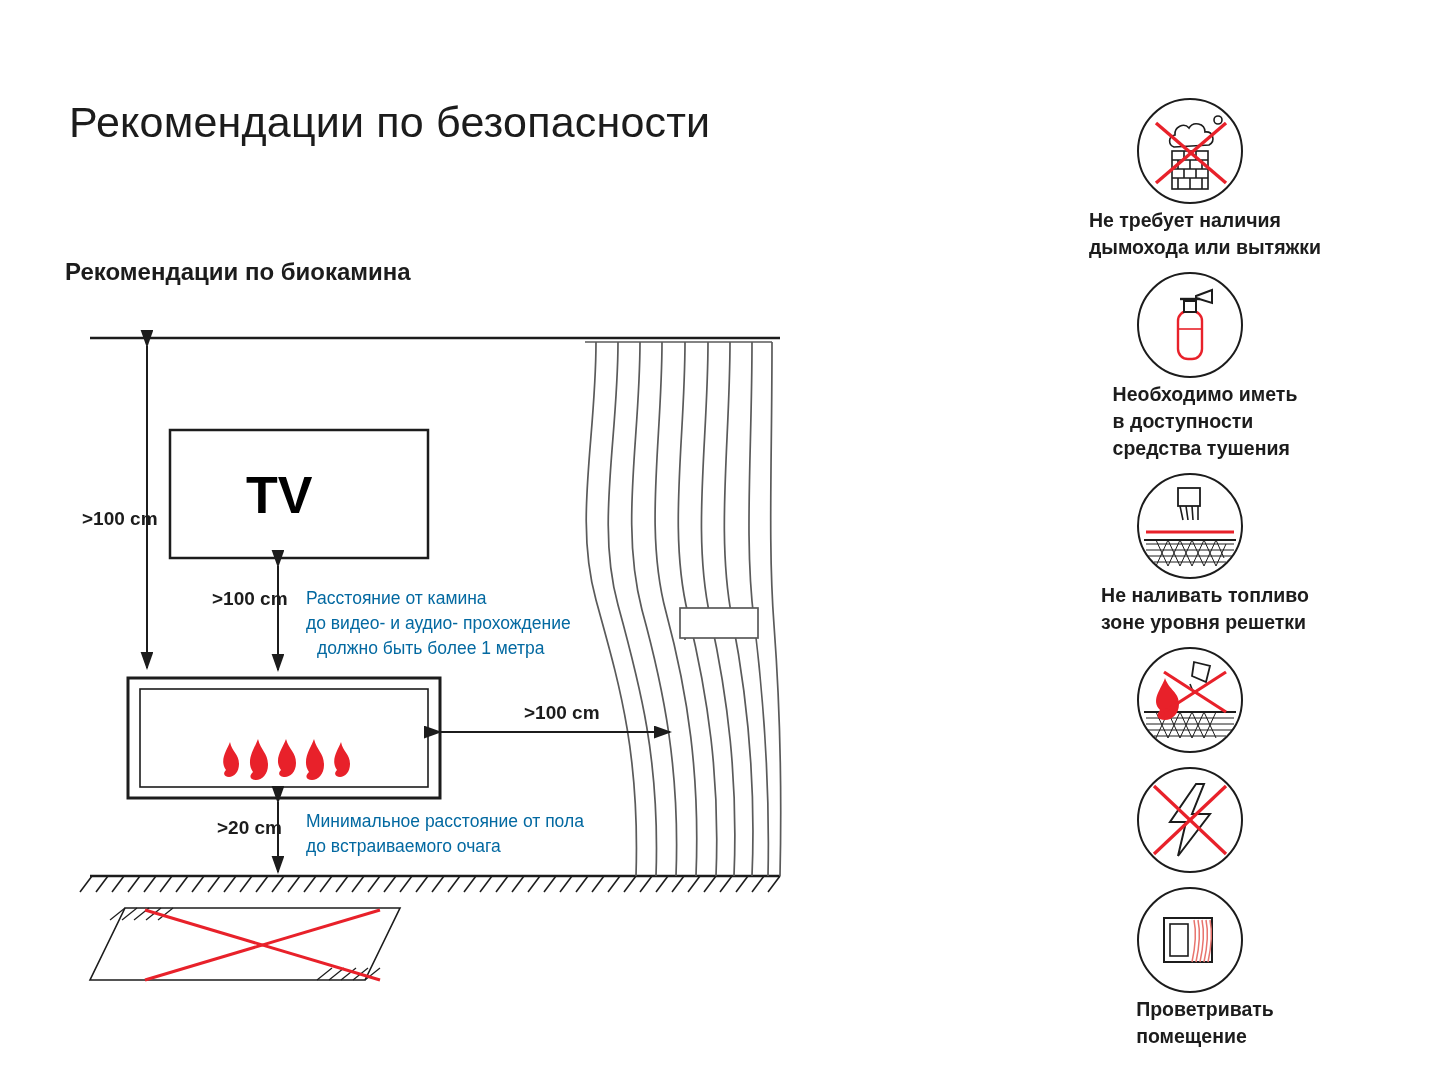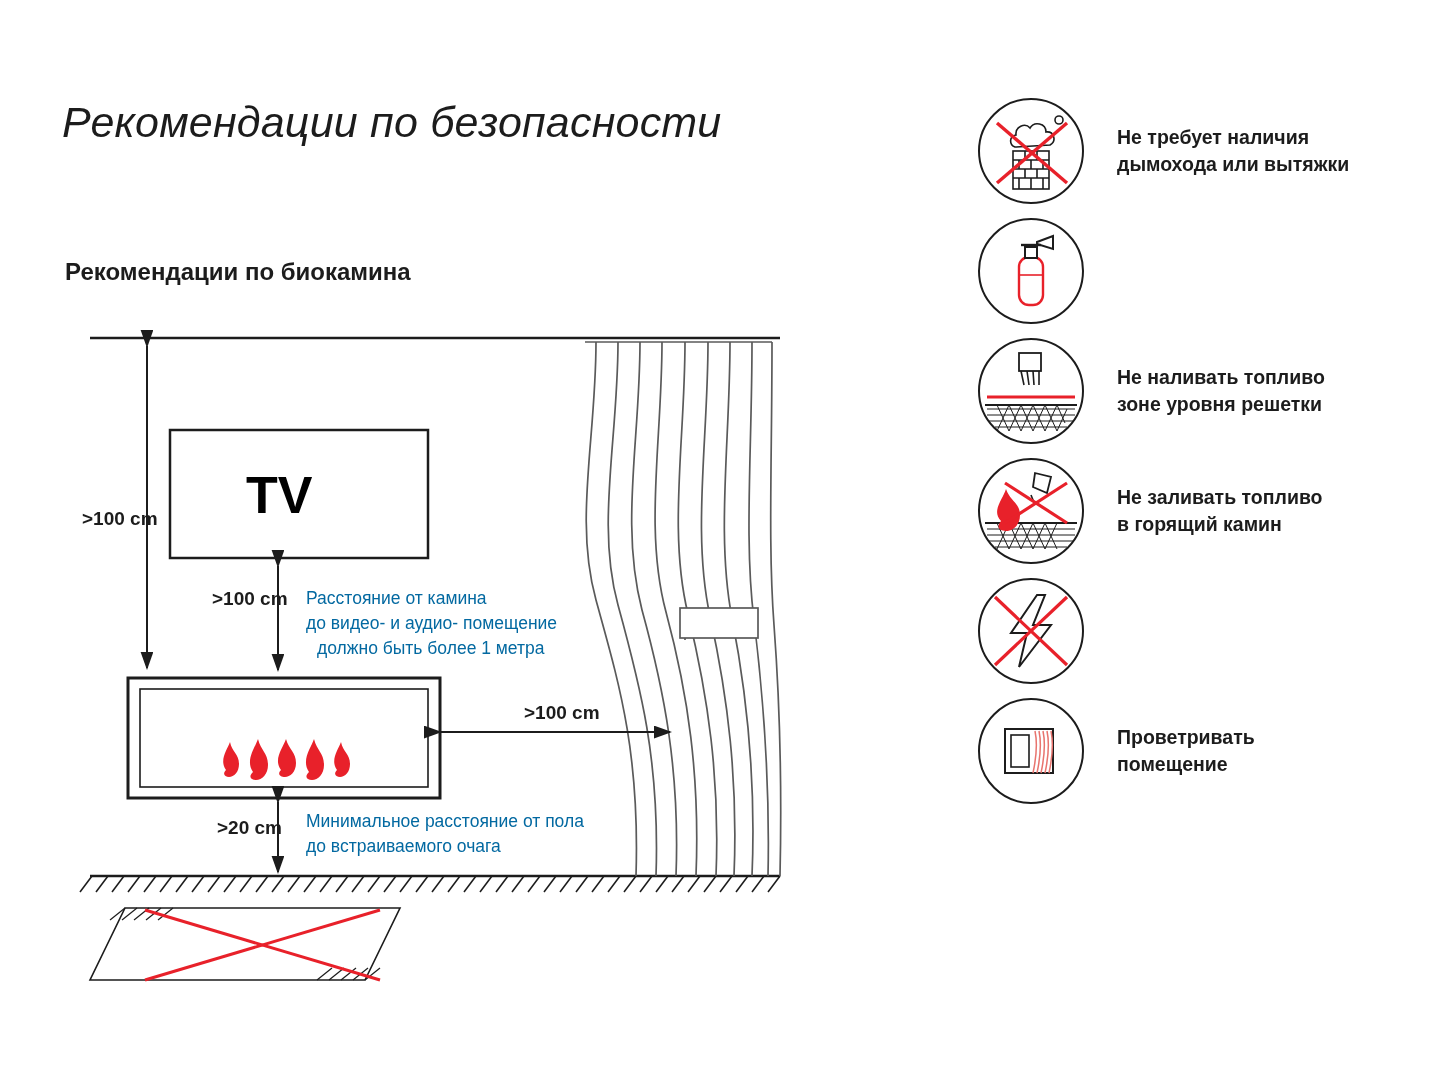--- a/index.html
+++ b/index.html
@@ -10,28 +10,27 @@
   body {
     width: 1440px;
     height: 1080px;
     position: relative;
     font-family: "Liberation Sans", sans-serif;
     color: #1a1a1a;
     overflow: hidden;
   }
   #page-title {
     position: absolute;
-    left: 62px;
+    left: 69px;
     top: 98px;
     font-size: 43px;
     font-weight: 400;
     letter-spacing: 0.2px;
     color: #1c1c1c;
     white-space: nowrap;
-    font-style: italic;
   }
   #section-title {
     position: absolute;
     left: 65px;
     top: 258px;
     font-size: 24px;
     font-weight: bold;
     color: #1c1c1c;
     white-space: nowrap;
   }
@@ -71,20 +70,21 @@
     position: absolute;
     left: 975px;
     top: 95px;
     width: 430px;
   }
   .safety-row {
     display: flex;
     align-items: center;
     margin-bottom: 8px;
     min-height: 110px;
+    flex-direction: column;
   }
   .safety-icon {
     flex: 0 0 112px;
     height: 112px;
     position: relative;
   }
   .safety-text {
     margin-left: 30px;
     font-size: 19.5px;
     font-weight: bold;
@@ -226,21 +226,21 @@
   </svg>
 
   <div class="tv-text" style="left:206px; top:145px;">TV</div>
 
   <div class="dim-label" style="left:18px; top:188px;">&gt;100 cm</div>
   <div class="dim-label" style="left:148px; top:268px;">&gt;100 cm</div>
   <div class="dim-label" style="left:460px; top:382px;">&gt;100 cm</div>
   <div class="dim-label" style="left:153px; top:497px;">&gt;20 cm</div>
 
   <div class="note" style="left:266px; top:266px;">Расстояние от камина</div>
-  <div class="note" style="left:266px; top:291px;">до видео- и аудио- помещение</div>
+  <div class="note" style="left:266px; top:291px;">до видео- и аудио- прохождение</div>
   <div class="note" style="left:266px; top:316px;margin-left:11px;">должно быть более 1 метра</div>
 
   <div class="note" style="left:266px; top:489px;">Минимальное расстояние от пола</div>
   <div class="note" style="left:266px; top:514px;text-align:right;">до встраиваемого очага</div>
 </div>
 
 <div id="safety-list">
 
   <div class="safety-row">
     <div class="safety-icon">
@@ -278,20 +278,23 @@
     <div class="safety-icon">
       <svg width="112" height="112" viewBox="0 0 112 112">
         <circle cx="56" cy="56" r="52" fill="#fff" stroke="#1c1c1c" stroke-width="2"></circle>
         <rect x="44" y="42" width="24" height="48" rx="10" fill="#fff" stroke="#e8212a" stroke-width="2.4"></rect>
         <rect x="50" y="32" width="12" height="11" fill="#fff" stroke="#1c1c1c" stroke-width="2"></rect>
         <path d="M62 27 l16-6 l0 13 l-16-5 z" fill="#fff" stroke="#1c1c1c" stroke-width="2"></path>
         <line x1="46" y1="30" x2="66" y2="30" stroke="#1c1c1c" stroke-width="2.4"></line>
         <line x1="44" y1="60" x2="68" y2="60" stroke="#e8212a" stroke-width="1.6"></line>
       </svg>
     </div>
+    <div class="safety-text">Необходимо иметь
+в доступности
+средства тушения</div>
   </div>
 
   <div class="safety-row">
     <div class="safety-icon">
       <svg width="112" height="112" viewBox="0 0 112 112">
         <circle cx="56" cy="56" r="52" fill="#fff" stroke="#1c1c1c" stroke-width="2"></circle>
         <rect x="44" y="18" width="22" height="18" fill="#fff" stroke="#1c1c1c" stroke-width="1.8"></rect>
         <path d="M46 36 l3 14 M52 36 l2 14 M58 36 l1 14 M64 36 l0 14" stroke="#1c1c1c" stroke-width="1.6"></path>
         <path d="M12 62 h88" stroke="#e8212a" stroke-width="3"></path>
         <path d="M10 70 h92" stroke="#1c1c1c" stroke-width="1.8"></path>
@@ -342,22 +345,20 @@
             <line x1="70" y1="68" x2="58" y2="94"></line>
           <line x1="82" y1="68" x2="70" y2="94"></line>
         </g>
         <path d="M26 66 c-10-10 2-22 5-32 c4 12 14 14 14 26 c0 10-7 16-14 16 c-7 0-10-4-5-10z" fill="#e8212a"></path>
         <g stroke="#e8212a" stroke-width="3.2">
           <line x1="30" y1="28" x2="92" y2="68"></line>
           <line x1="92" y1="28" x2="30" y2="68"></line>
         </g>
       </svg>
     </div>
-    <div class="safety-text">Не заливать топливо
-в горящий камин</div>
   </div>
 
   <div class="safety-row">
     <div class="safety-icon">
       <svg width="112" height="112" viewBox="0 0 112 112">
         <circle cx="56" cy="56" r="52" fill="#fff" stroke="#1c1c1c" stroke-width="2"></circle>
         <path d="M62 20 L36 58 L52 58 L44 92 L76 50 L58 50 L70 20 Z" fill="#fff" stroke="#1c1c1c" stroke-width="2"></path>
         <g stroke="#e8212a" stroke-width="3.2">
           <line x1="20" y1="22" x2="92" y2="90"></line>
           <line x1="92" y1="22" x2="20" y2="90"></line>

